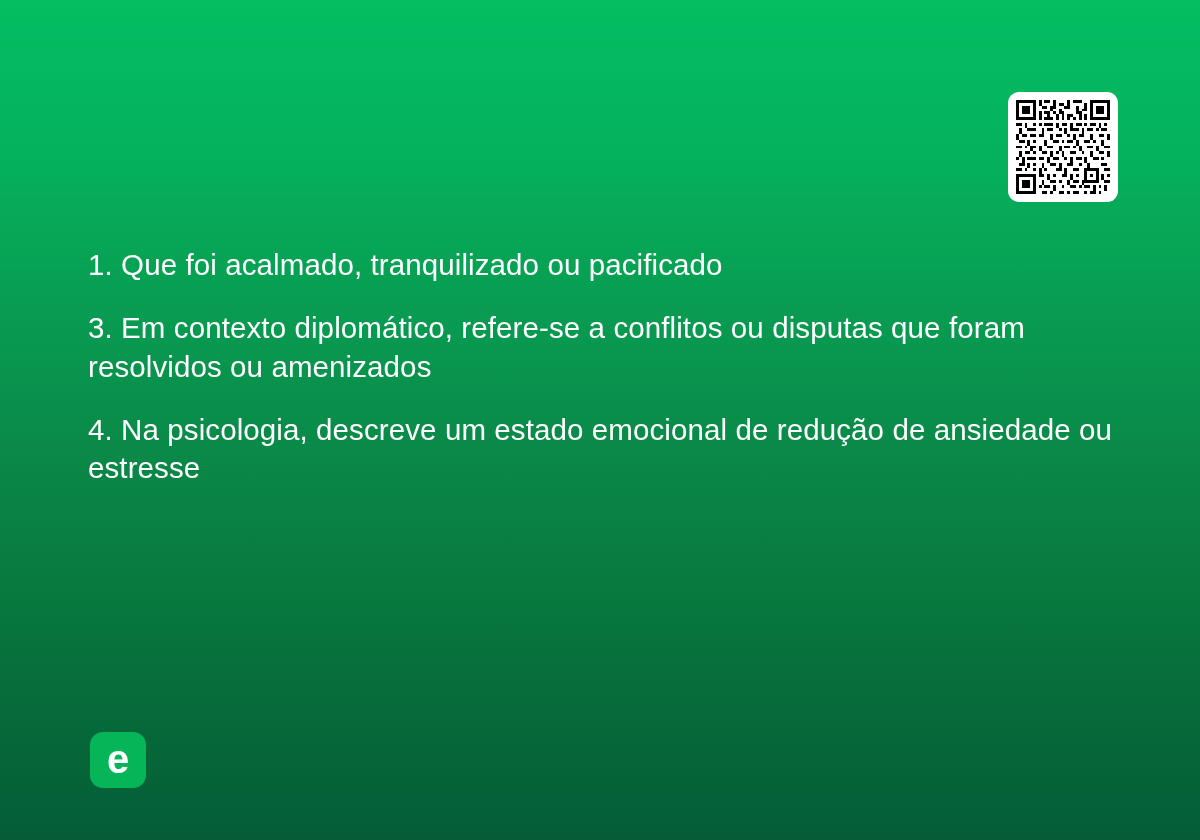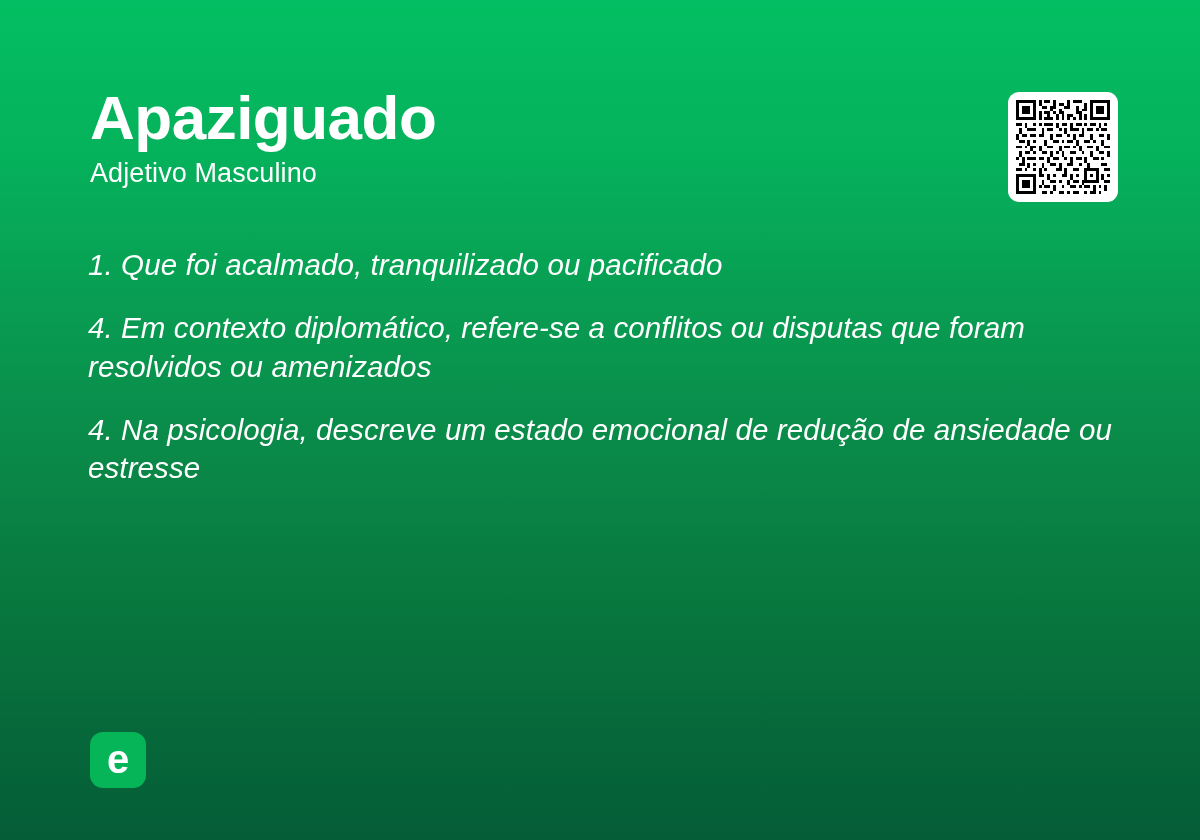--- a/index.html
+++ b/index.html
@@ -69,21 +69,20 @@
   }
 
   .qr-wrap svg { display: block; width: 100%; height: 100%; }
 
   
   .definitions {
     position: absolute;
     left: 88px;
     top: 246px;
     width: 1030px;
-    font-style: italic;
   }
 
   .definition {
     font-size: 29.5px;
     font-weight: 400;
     color: #ffffff;
     line-height: 1.3;
     margin-bottom: 25px;
     letter-spacing: 0.1px;
   }
@@ -126,24 +125,20 @@
     color: #ffffff;
     letter-spacing: -0.6px;
     line-height: 1;
   }
 </style>
 </head>
 <body>
 
 <div class="card">
 
-  <div class="header">
-    <div class="word-title">Apaziguado</div>
-    <div class="word-subtitle">Adjetivo Masculino</div>
-  </div>
 
   <div class="qr-wrap">
     <span>
       <svg viewBox="0 0 33 33" shape-rendering="crispEdges" aria-hidden="true">
         <rect width="33" height="33" fill="#ffffff"></rect>
         <g fill="#000000">
 
           <rect x="0" y="0" width="7" height="1"></rect>
             <rect x="0" y="6" width="7" height="1"></rect>
           <rect x="0" y="0" width="1" height="7"></rect>
@@ -339,21 +334,21 @@
             <rect x="24" y="32" width="1" height="1"></rect>
           <rect x="26" y="32" width="2" height="1"></rect>
             <rect x="29" y="32" width="1" height="1"></rect>
         </g>
       </svg>
     </span>
   </div>
 
   <div class="definitions">
     <div class="definition">1. Que foi acalmado, tranquilizado ou pacificado</div>
-    <div class="definition">4. Em contexto diplomático, refere-se a conflitos ou disputas que foram resolvidos ou amenizados</div>
+    <div class="definition">3. Em contexto diplomático, refere-se a conflitos ou disputas que foram resolvidos ou amenizados</div>
     <div class="definition">4. Na psicologia, descreve um estado emocional de redução de ansiedade ou estresse</div>
   </div>
 
   <div class="footer">
     <div class="logo-badge">
       <span class="logo-letter">e</span>
     </div>
   </div>
 
 </div>

